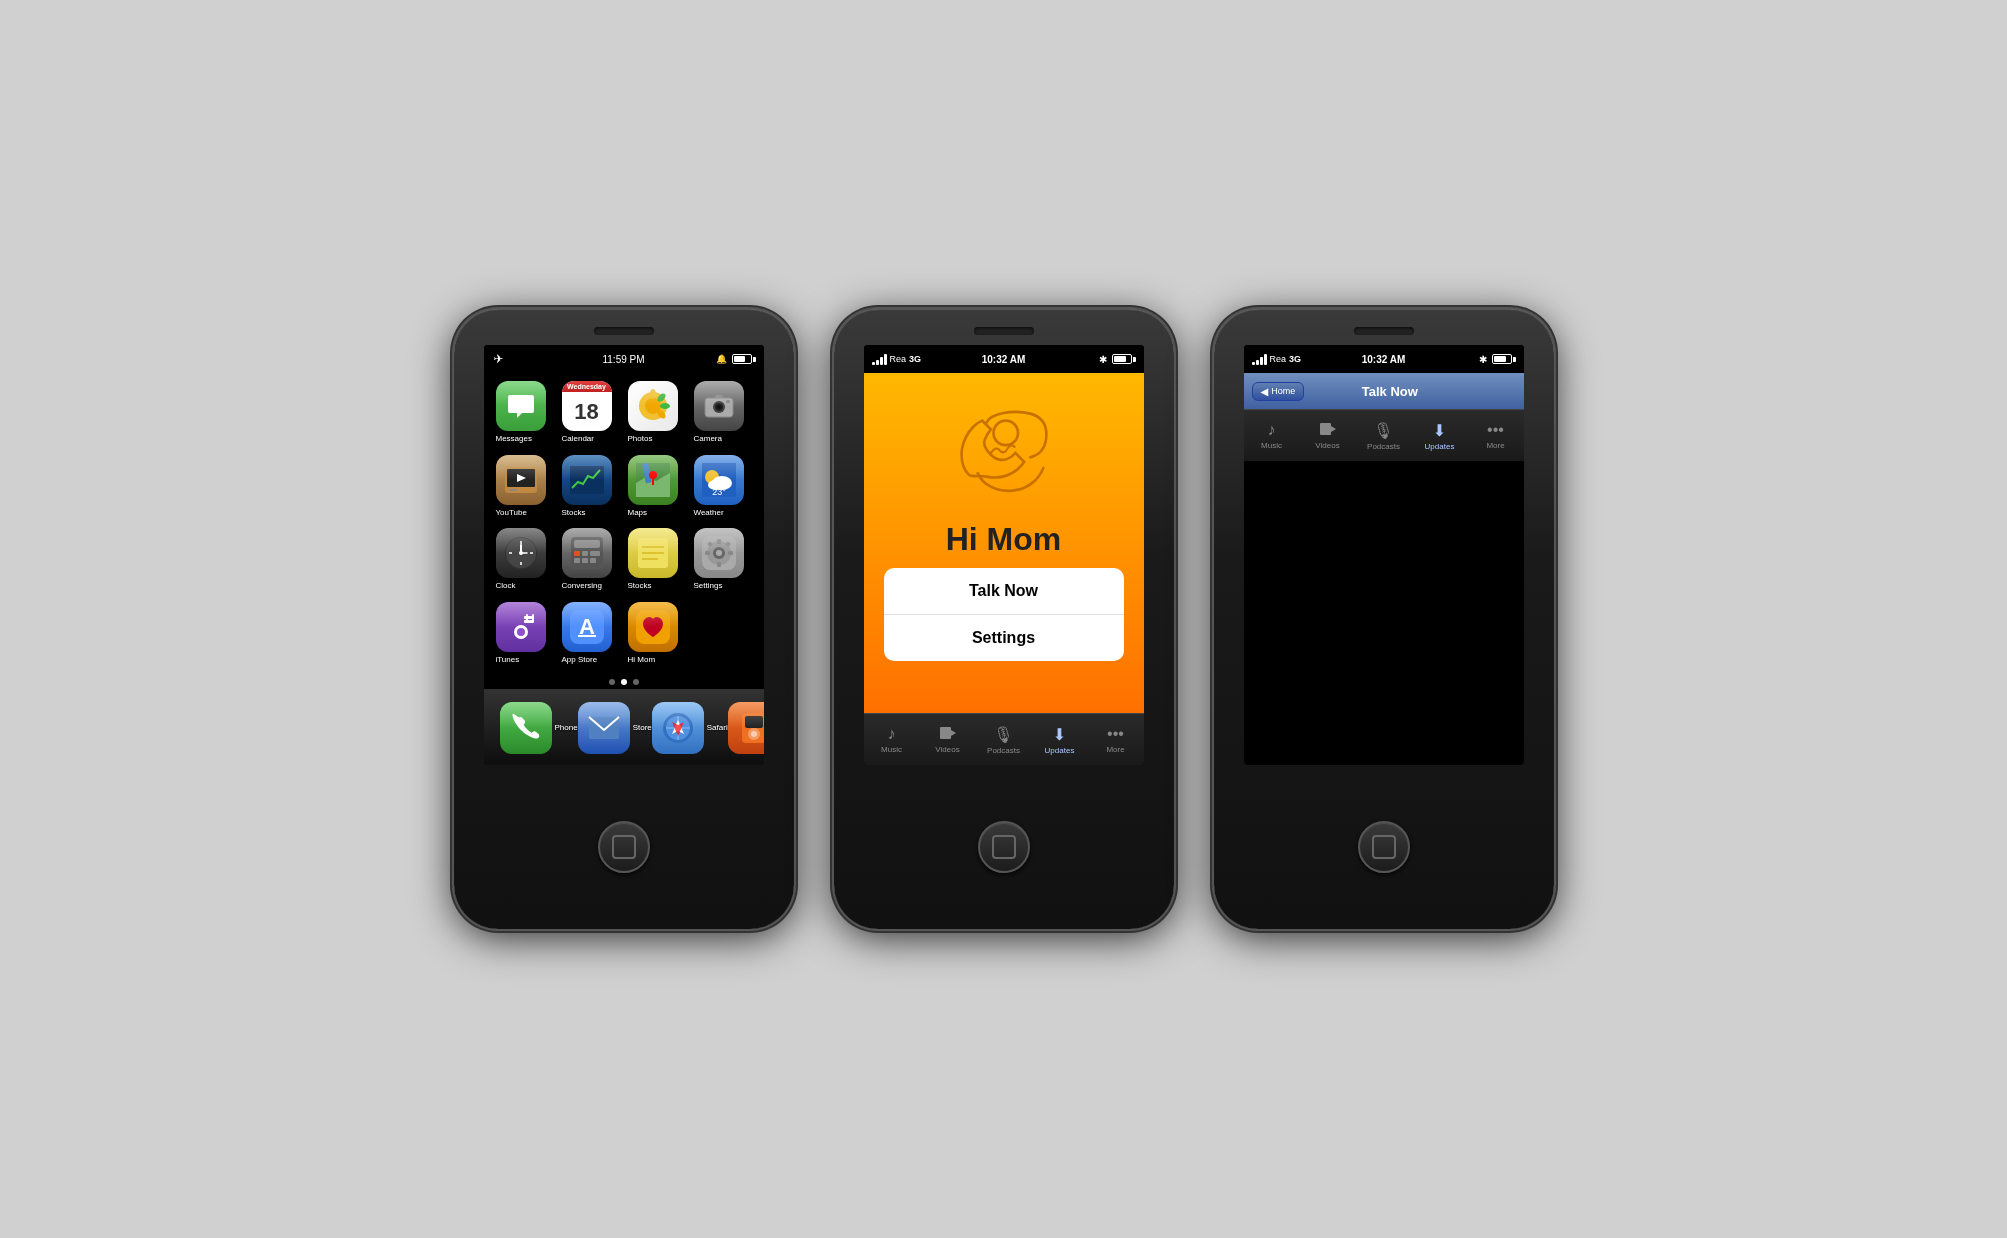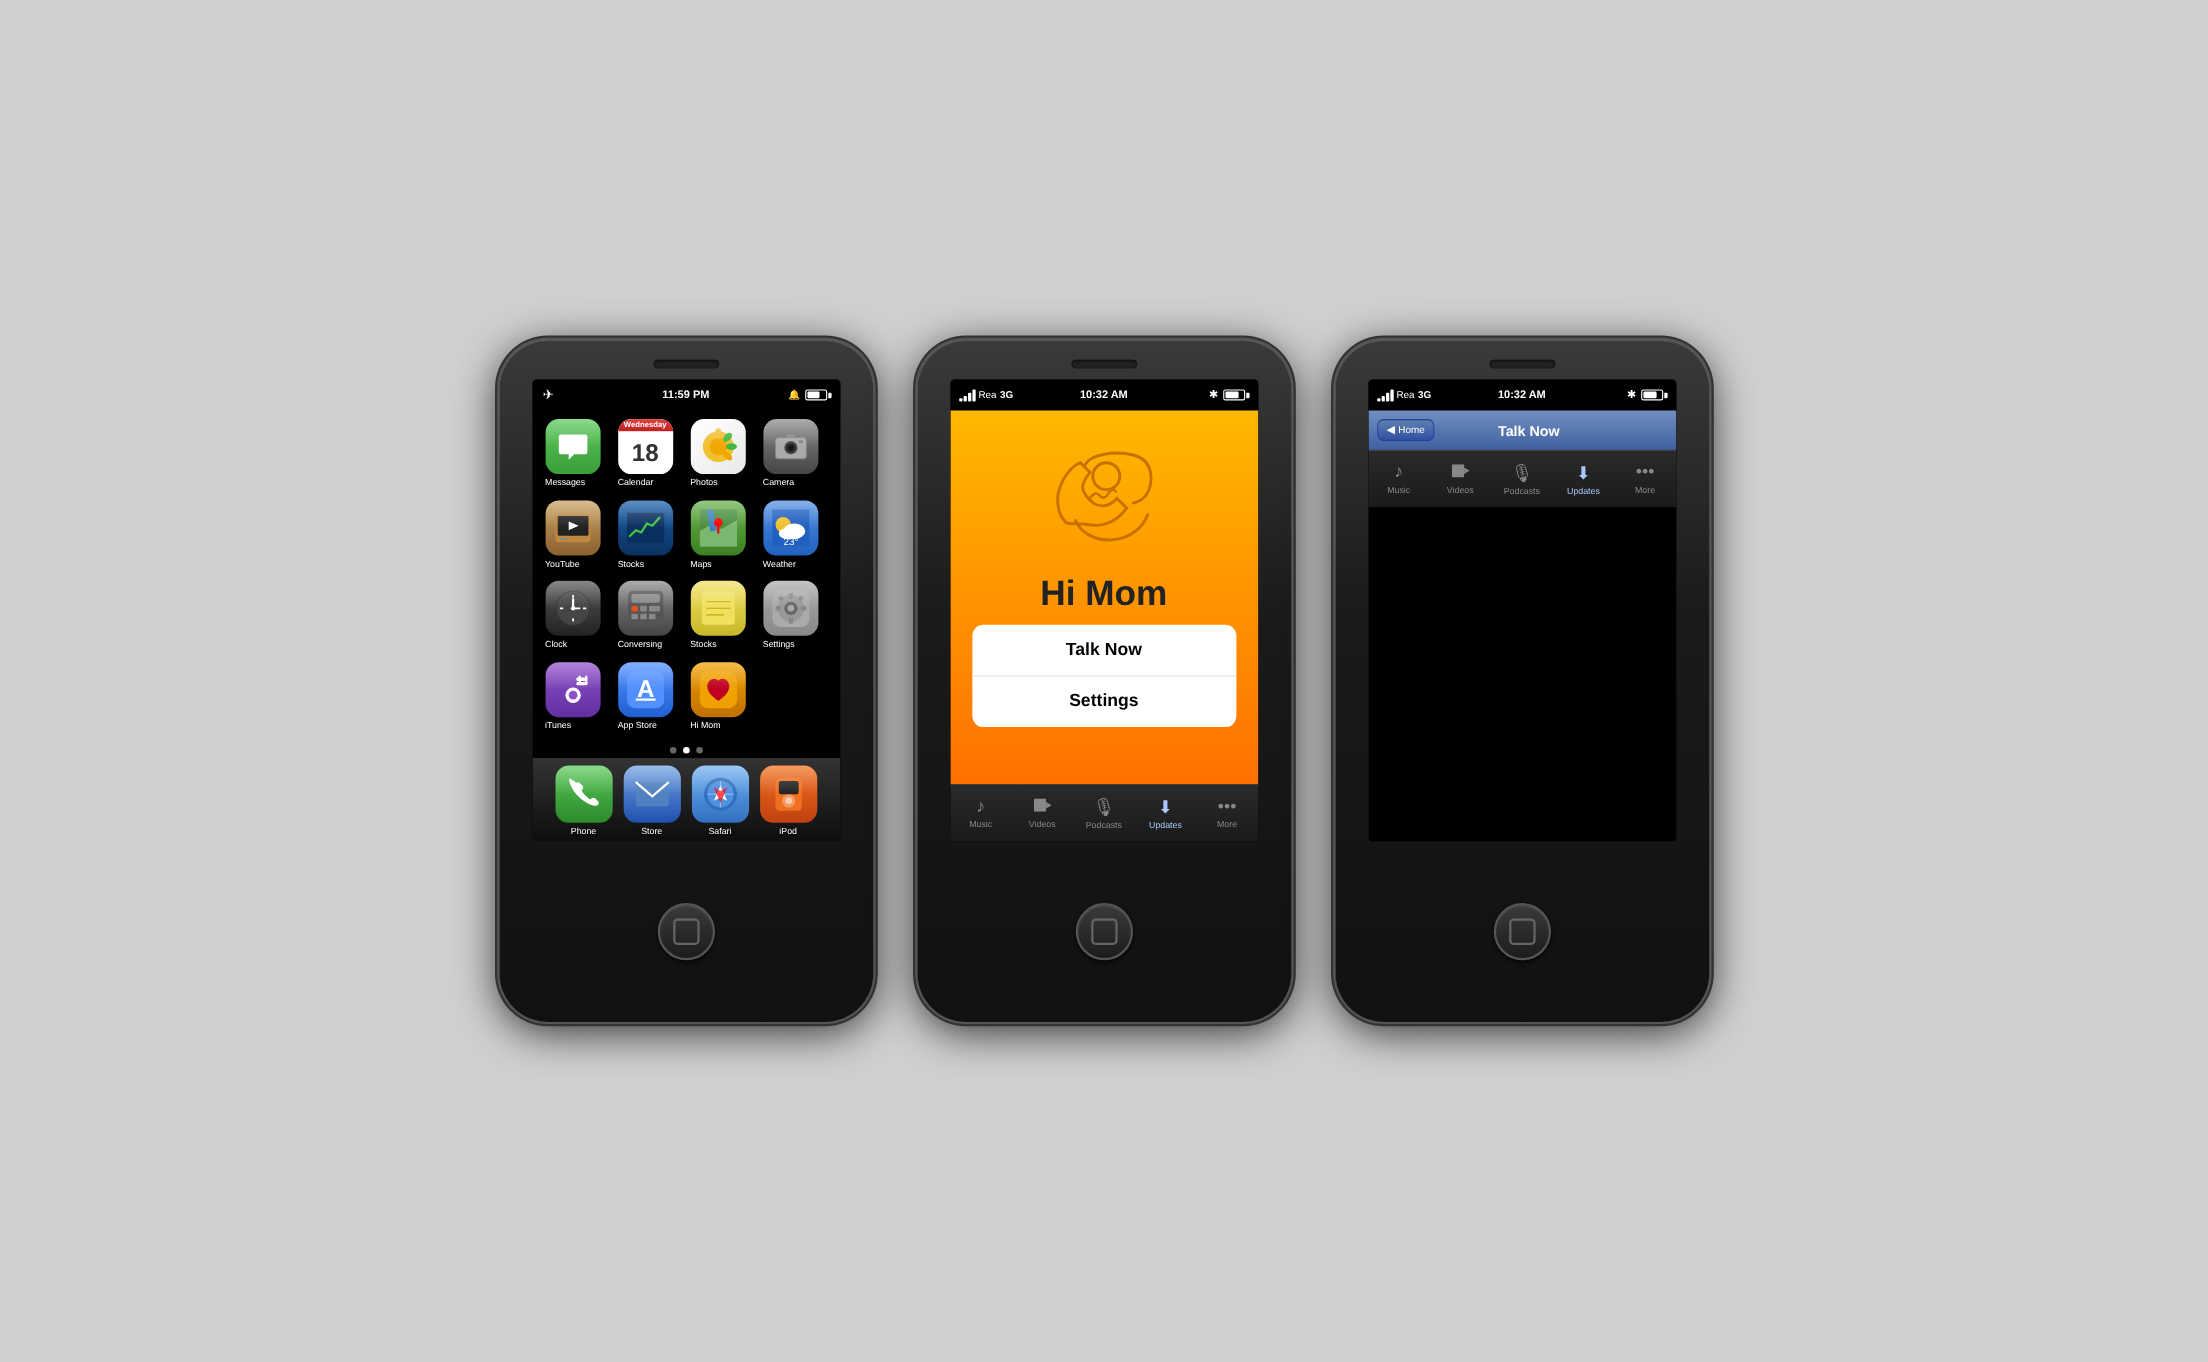--- a/index.html
+++ b/index.html
@@ -153,21 +153,21 @@
     .home-status-center {
       position: absolute;
       left: 50%;
       transform: translateX(-50%);
       top: 0;
       height: 28px;
       display: flex;
       align-items: center;
       color: white;
       font-size: 10px;
-      font-weight: bold;
+      font-weight: normal;
     }
     .home-status-right {
       position: absolute;
       right: 8px;
       top: 0;
       height: 28px;
       display: flex;
       align-items: center;
       gap: 4px;
     }
@@ -258,21 +258,21 @@
       border-top: 1px solid rgba(255,255,255,0.15);
       display: flex;
       align-items: center;
       justify-content: space-around;
       padding: 6px 16px;
       backdrop-filter: blur(10px);
     }
 
     .dock-app {
       display: flex;
-      flex-direction: column;
+      flex-direction: row;
       align-items: center;
       gap: 3px;
       text-align: center;
     }
 
     .dock-icon {
       width: 52px;
       height: 52px;
       border-radius: 12px;
       display: flex;

